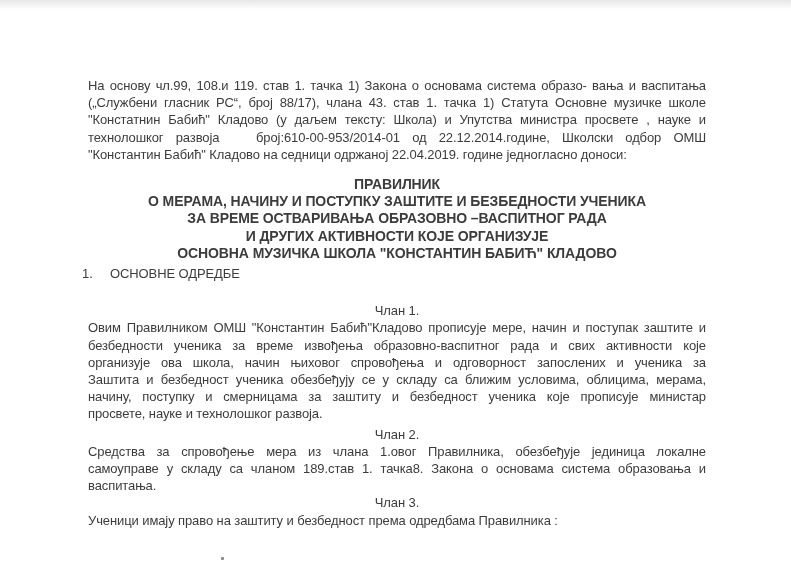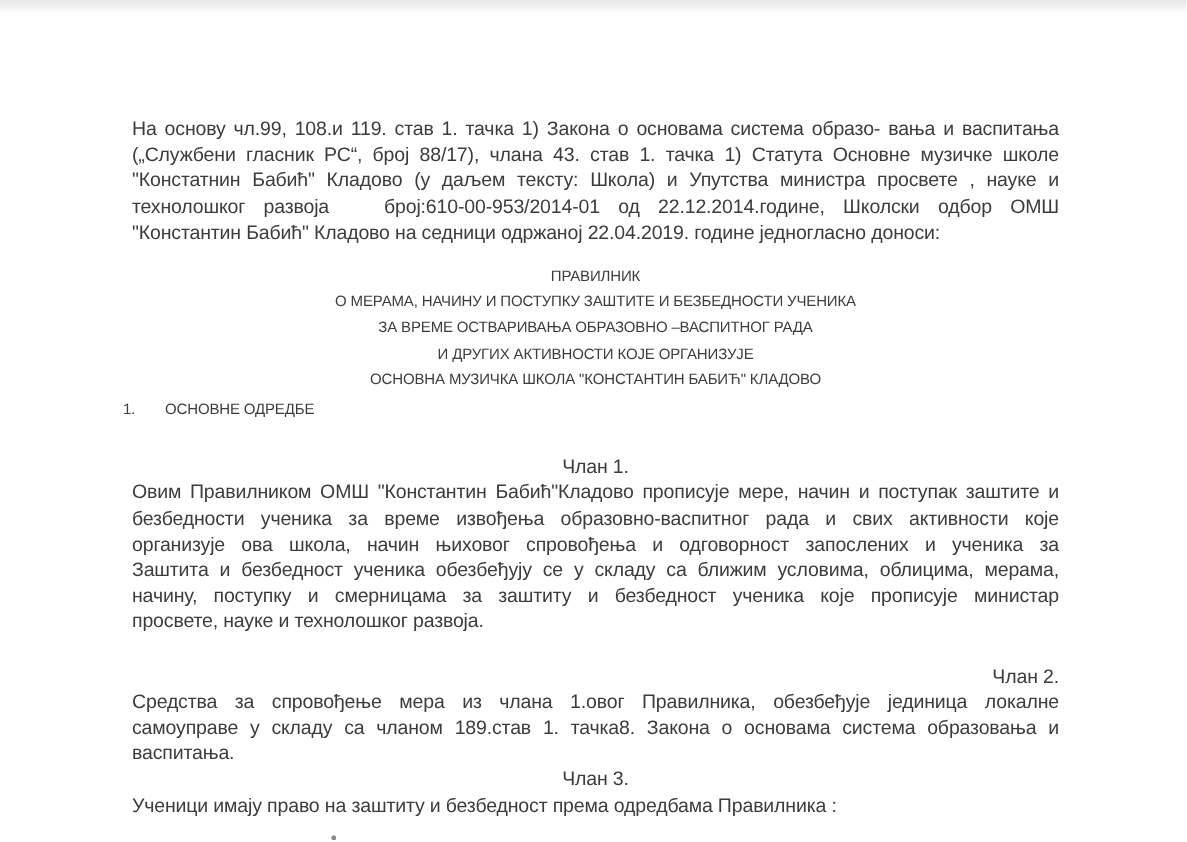--- a/index.html
+++ b/index.html
@@ -33,38 +33,38 @@
     letter-spacing: -0.1px;
   }
   .line { display: block; }
   .j {
     text-align: justify;
     text-align-last: justify;
   }
   .preamble { margin-top: 77px; }
   .doc-title {
     margin-top: 13px;
-    font-weight: normal;
-    font-size: 10px;
+    font-weight: bold;
+    font-size: 14px;
   }
   .doc-title .line { text-align: center; }
   .section-heading {
     margin-top: 3px;
     margin-left: -6px;
-    font-size: 10px;
+    font-size: 13px;
   }
   .sec-num {
     display: inline-block;
     width: 28px;
   }
   .article-heading {
     text-align: center;
   }
   .art1-heading { margin-top: 20px; }
-  .art2-heading { margin-top: 19px; text-align: right; }
+  .art2-heading { margin-top: 3px; }
   .art3-heading { }
   .clip-fragment {
     position: absolute;
     left: 221px;
     top: 557px;
     width: 3px;
     height: 3px;
     background: #8a8a8a;
     border-radius: 1px;
   }

